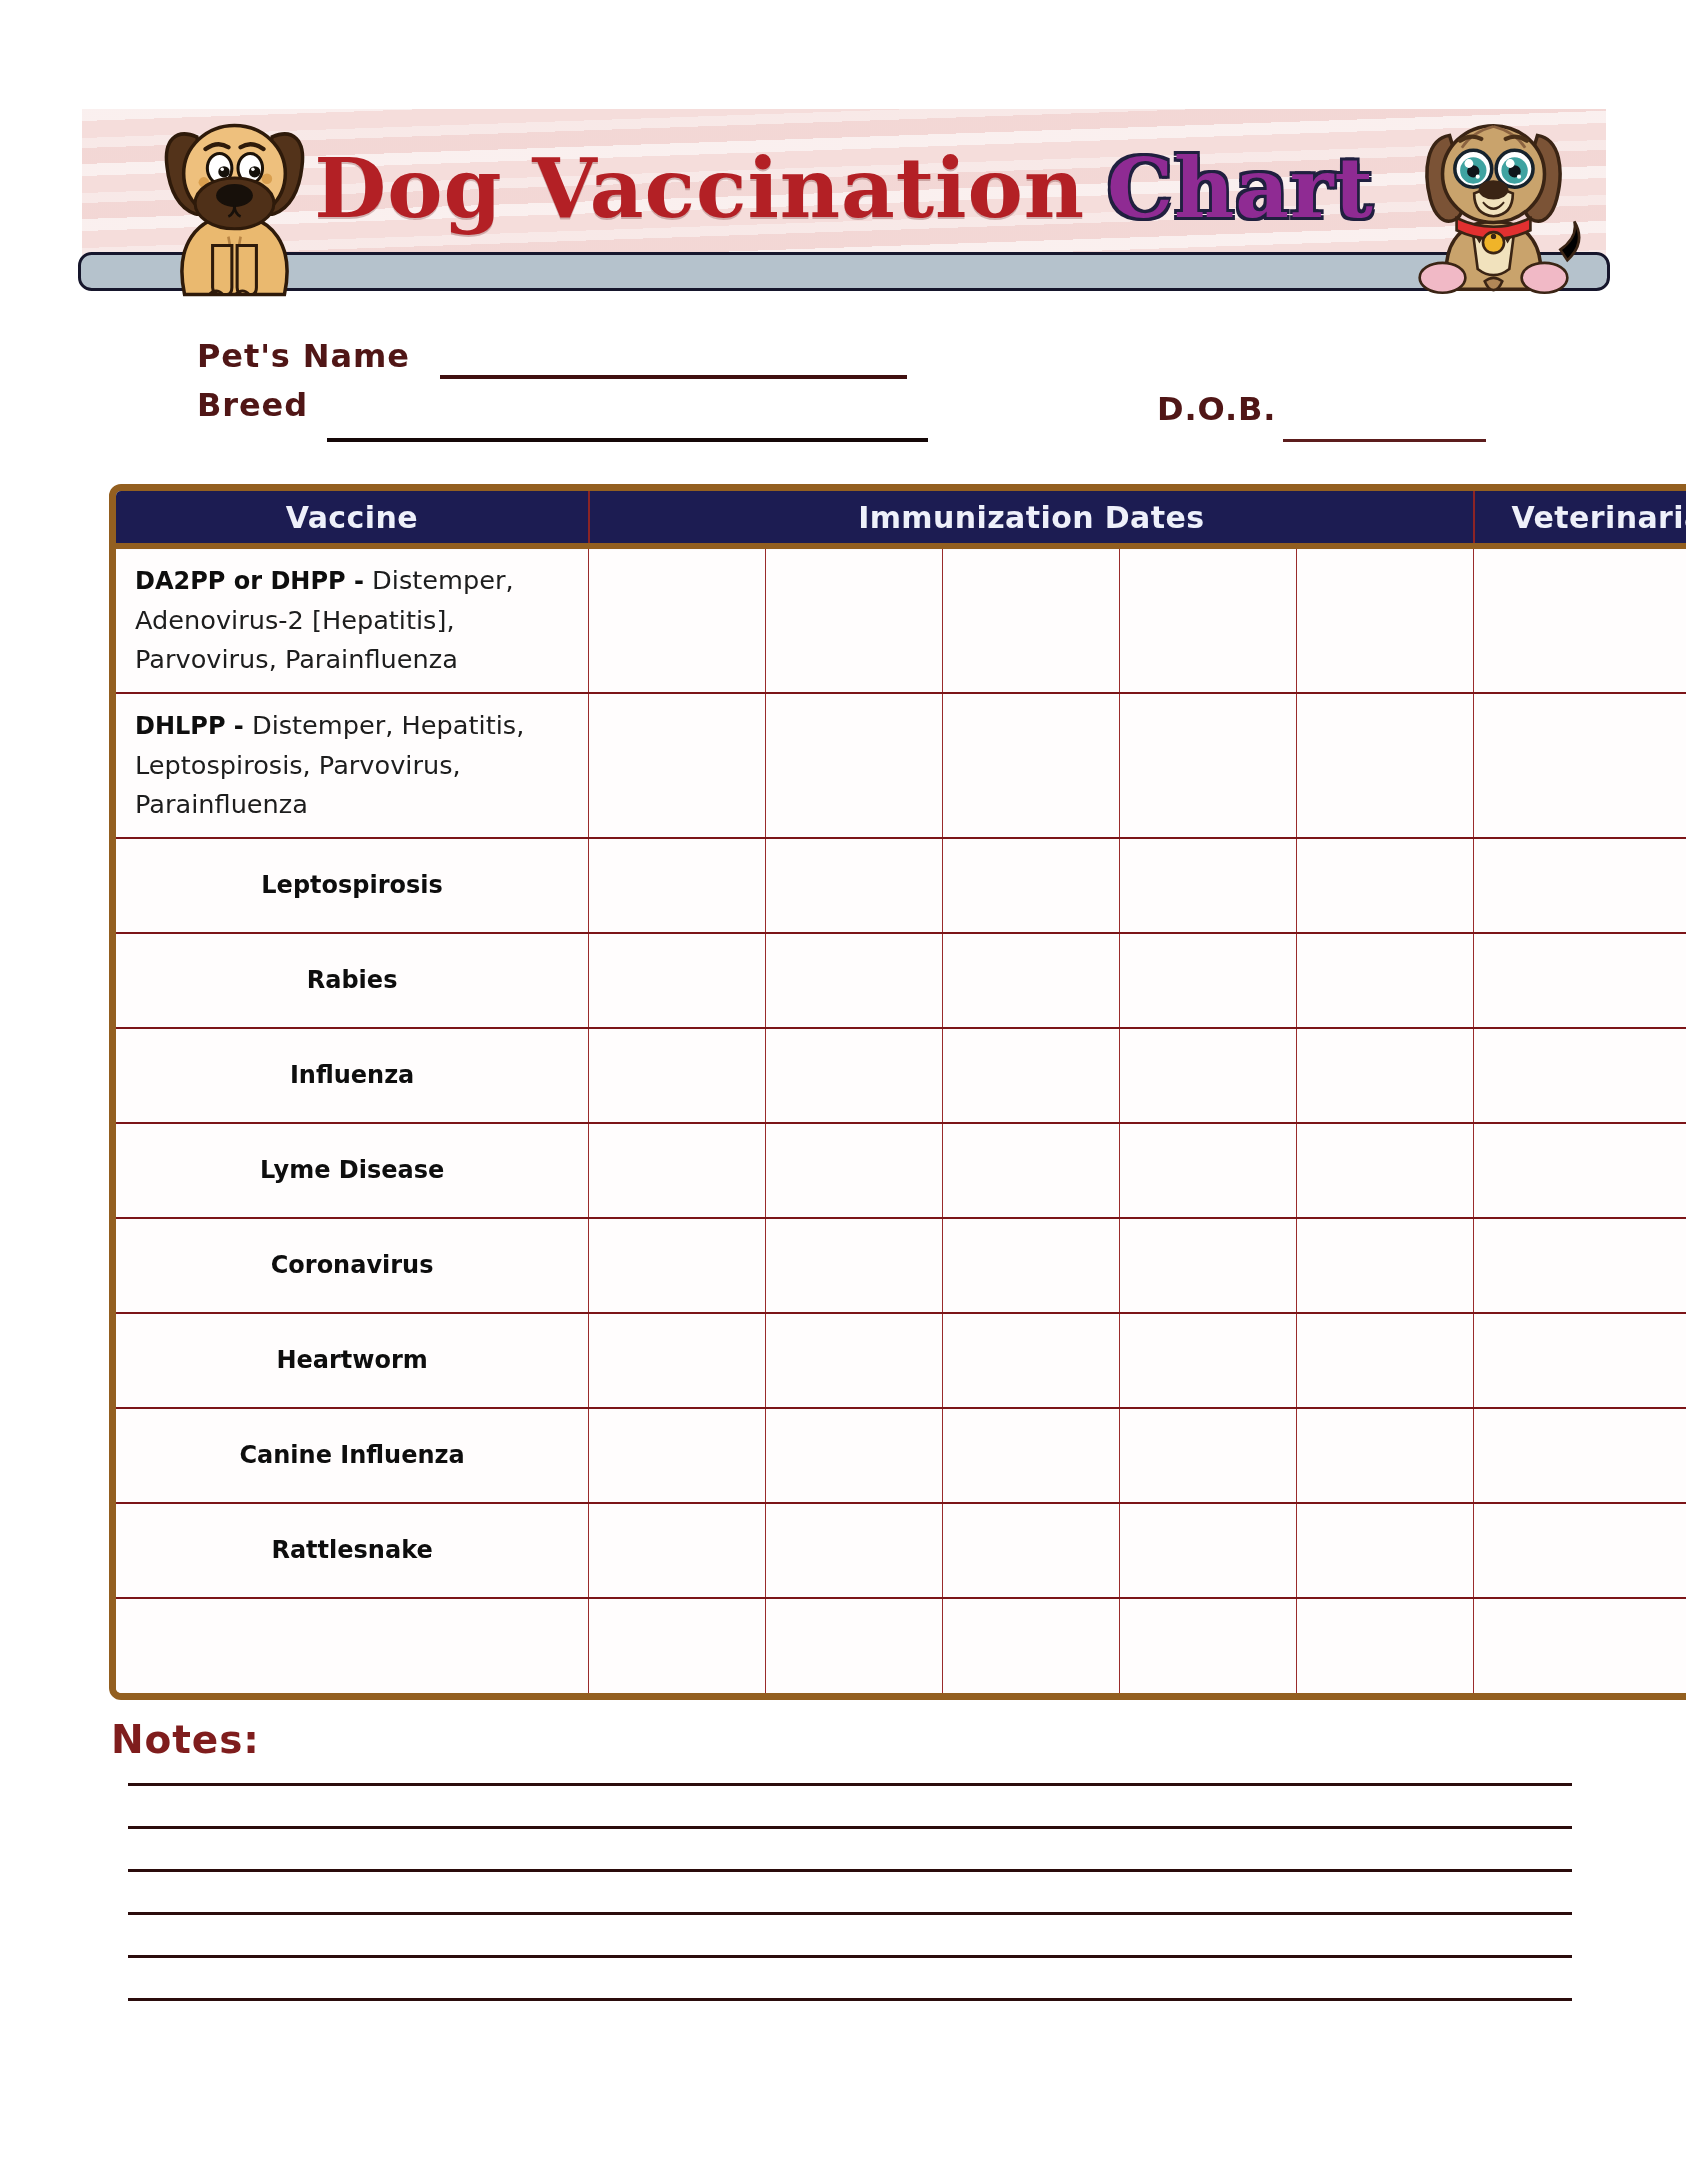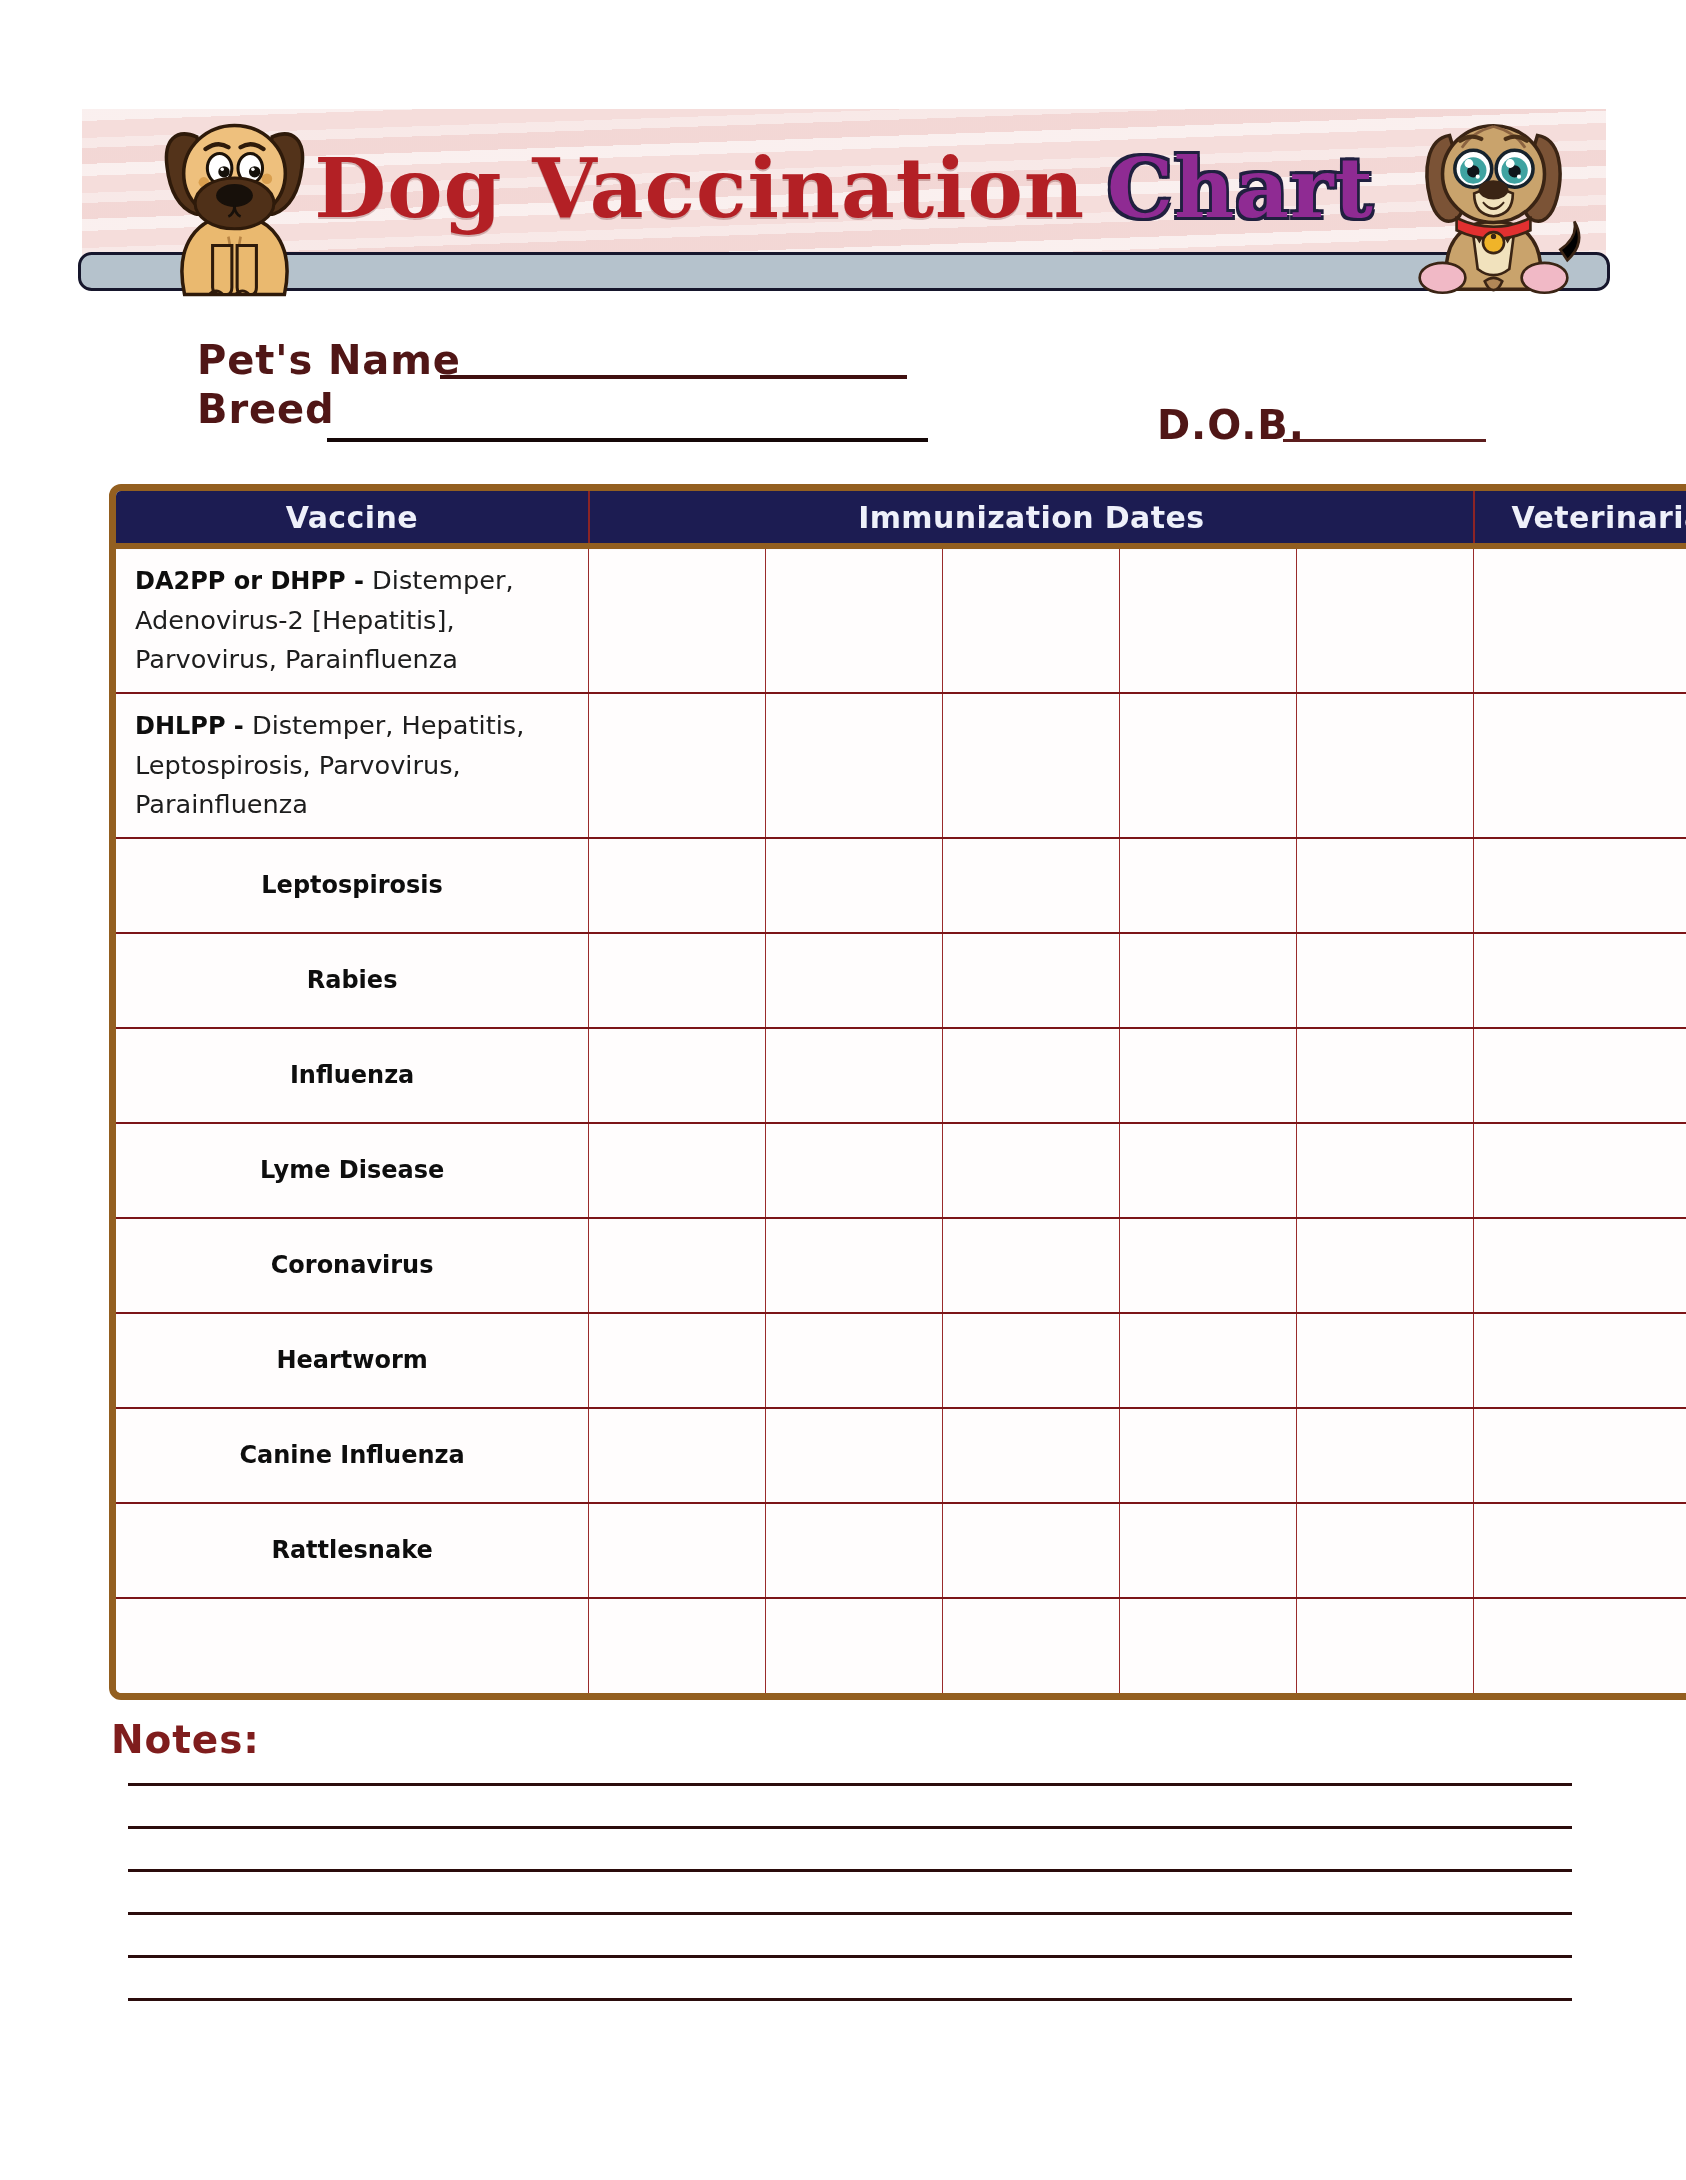--- a/index.html
+++ b/index.html
@@ -51,21 +51,21 @@
     background:#b5c2cc; border:3.4px solid #16162c; border-radius:13.6px;
     z-index:2;
   }
 
   .dog { position:absolute; z-index:3; }
   .dog-left  { left:48px;  top:12px;  width:223px; height:184px; }
   .dog-right { left:1313px; top:6.8px;  width:211px; height:189px; }
 
   
   .field-label {
-    position:absolute; color:#501616; font-weight:bold; font-size:40px;
+    position:absolute; color:#501616; font-weight:bold; font-size:32px;
     letter-spacing:0.9px; z-index:1;
   }
   .blank-line { position:absolute; height:0; z-index:1; }
   .line-pets  { left:365px;  top:273px; width:467px; border-bottom:4.3px solid #401010; }
   .line-breed { left:252px;  top:336px; width:601px; border-bottom:4.3px solid #150808; }
   .line-dob   { left:1208px; top:337px; width:203px; border-bottom:3.4px solid #5c1d1d; }
 
   
   .table-frame {
     position:absolute; left:34px; top:382px; width:1661px;
@@ -177,21 +177,21 @@
     <circle cx="120" cy="152" r="12" fill="#f0b429" stroke="#3a2414" stroke-width="3"></circle>
     <circle cx="120" cy="145" r="3" fill="#3a2414"></circle>
   </svg>
 
   <div class="field-label" style="left:122px; top:235px;">Pet's Name</div>
   <div class="blank-line line-pets"></div>
 
   <div class="field-label" style="left:122px; top:284px;">Breed</div>
   <div class="blank-line line-breed"></div>
 
-  <div class="field-label" style="left:1082px; top:300px;">D.O.B.</div>
+  <div class="field-label" style="left:1082px; top:288px;">D.O.B.</div>
   <div class="blank-line line-dob"></div>
 
   <div class="table-frame">
     <table>
       <colgroup>
         <col style="width:28.7%">
         <col style="width:10.75%">
           <col style="width:10.75%">
           <col style="width:10.75%">
         <col style="width:10.75%">

